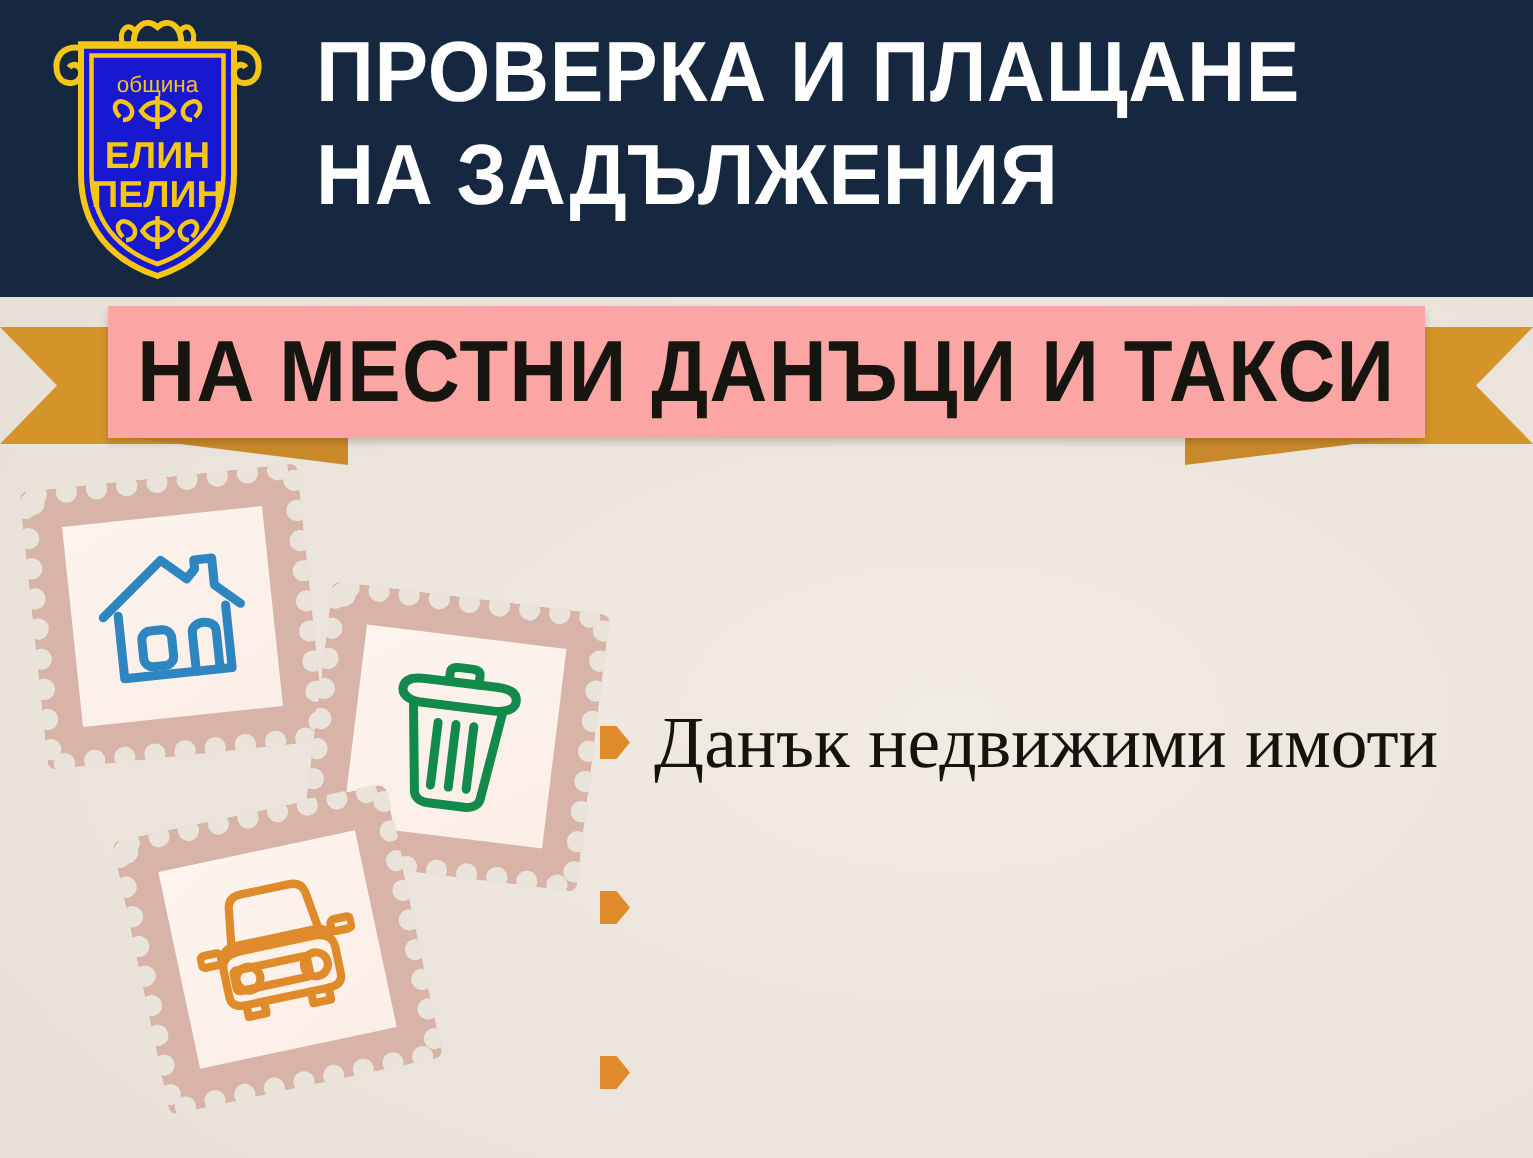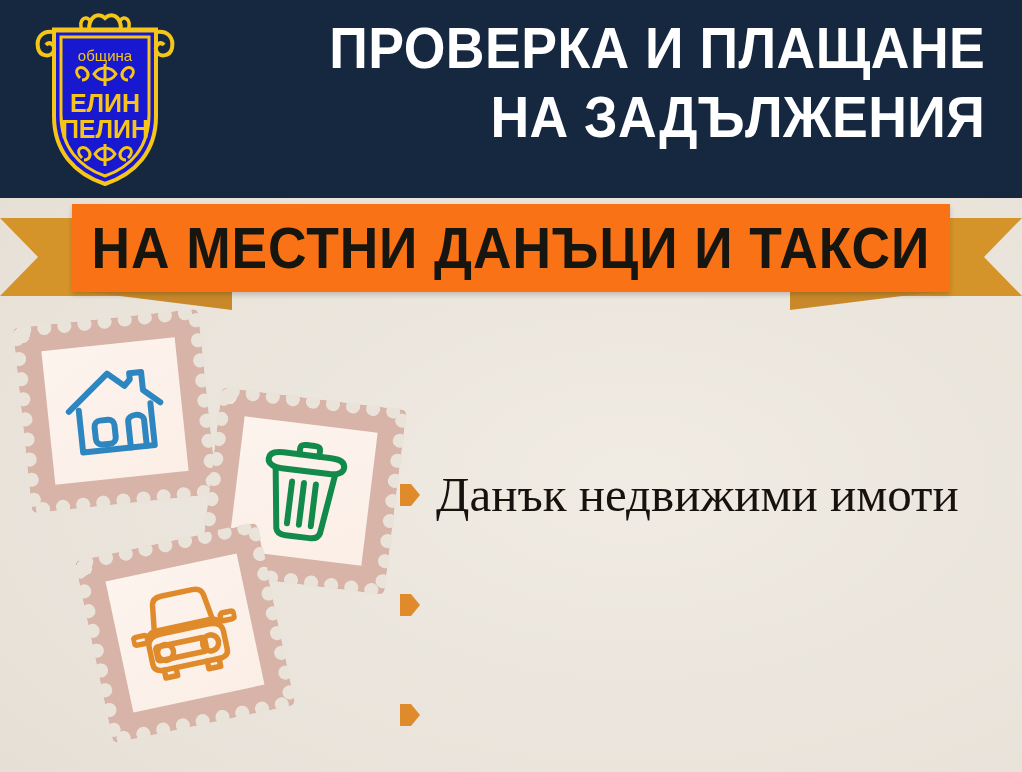--- a/index.html
+++ b/index.html
@@ -15,21 +15,21 @@
   .bg-base{position:absolute;inset:0;
     background:radial-gradient(120% 90% at 62% 62%, #f0ebe3 0%, #e8e2d9 55%, #ddd7cd 100%);}
 
   
   .header{position:absolute;left:0;top:0;width:1022px;height:198px;background:#16283f;}
 
   
   .crest{position:absolute;left:32px;top:8px;width:146px;height:182px;}
   .crest svg{display:block;width:146px;height:182px;}
 
-  .title-wrap{position:absolute;left:186px;top:14px;width:824px;text-align:right;}
+  .title-wrap{position:absolute;left:186px;top:14px;width:824px;text-align:left;}
   .title-line{
     color:#ffffff;
     font-family:"Liberation Sans",sans-serif;
     font-weight:bold;
     font-size:57px;
     line-height:69px;
     letter-spacing:0.5px;
     transform:scaleX(0.94);
     transform-origin:center top;
     white-space:nowrap;
@@ -40,21 +40,21 @@
   .ribbon-tail{position:absolute;top:20px;height:78px;background:#d59429;}
   .ribbon-tail.left{left:0;width:148px;
     clip-path:polygon(0 0,148px 0,148px 78px,0 78px,38px 39px);}
   .ribbon-tail.right{right:0;width:148px;
     clip-path:polygon(0 0,148px 0,110px 39px,148px 78px,0 78px);}
   .ribbon-fold-l{position:absolute;left:72px;top:92px;width:160px;height:20px;
     background:#c9892a;clip-path:polygon(0 0,160px 0,160px 20px);}
   .ribbon-fold-r{position:absolute;right:72px;top:92px;width:160px;height:20px;
     background:#c9892a;clip-path:polygon(0 0,160px 0,0 20px);}
   .ribbon-bar{position:absolute;left:72px;top:6px;width:878px;height:88px;
-    background:#f97316;display:flex;align-items:center;justify-content:center;
+    background:#fca5a5;display:flex;align-items:center;justify-content:center;
     box-shadow:0 3px 5px rgba(0,0,0,.18);}
   .ribbon-text{
     color:#17150f;font-family:"Liberation Sans",sans-serif;font-weight:bold;
     font-size:58px;line-height:58px;letter-spacing:1px;
     transform:scaleX(0.92);white-space:nowrap;
   }
 
   
   .stamp{position:absolute;width:186px;height:186px;}
   .stamp .frame{

